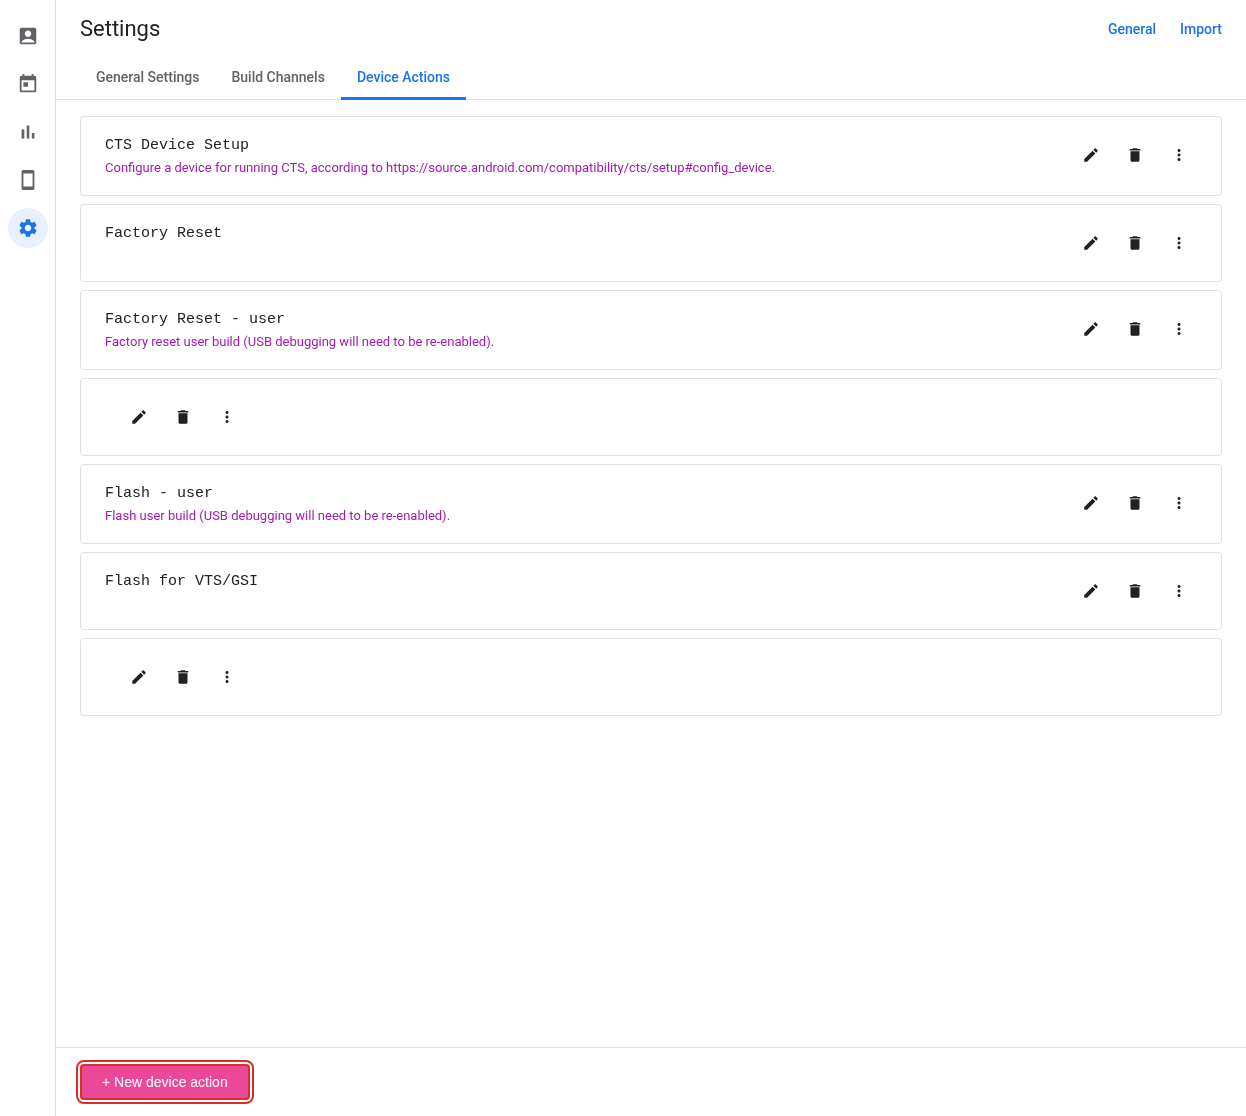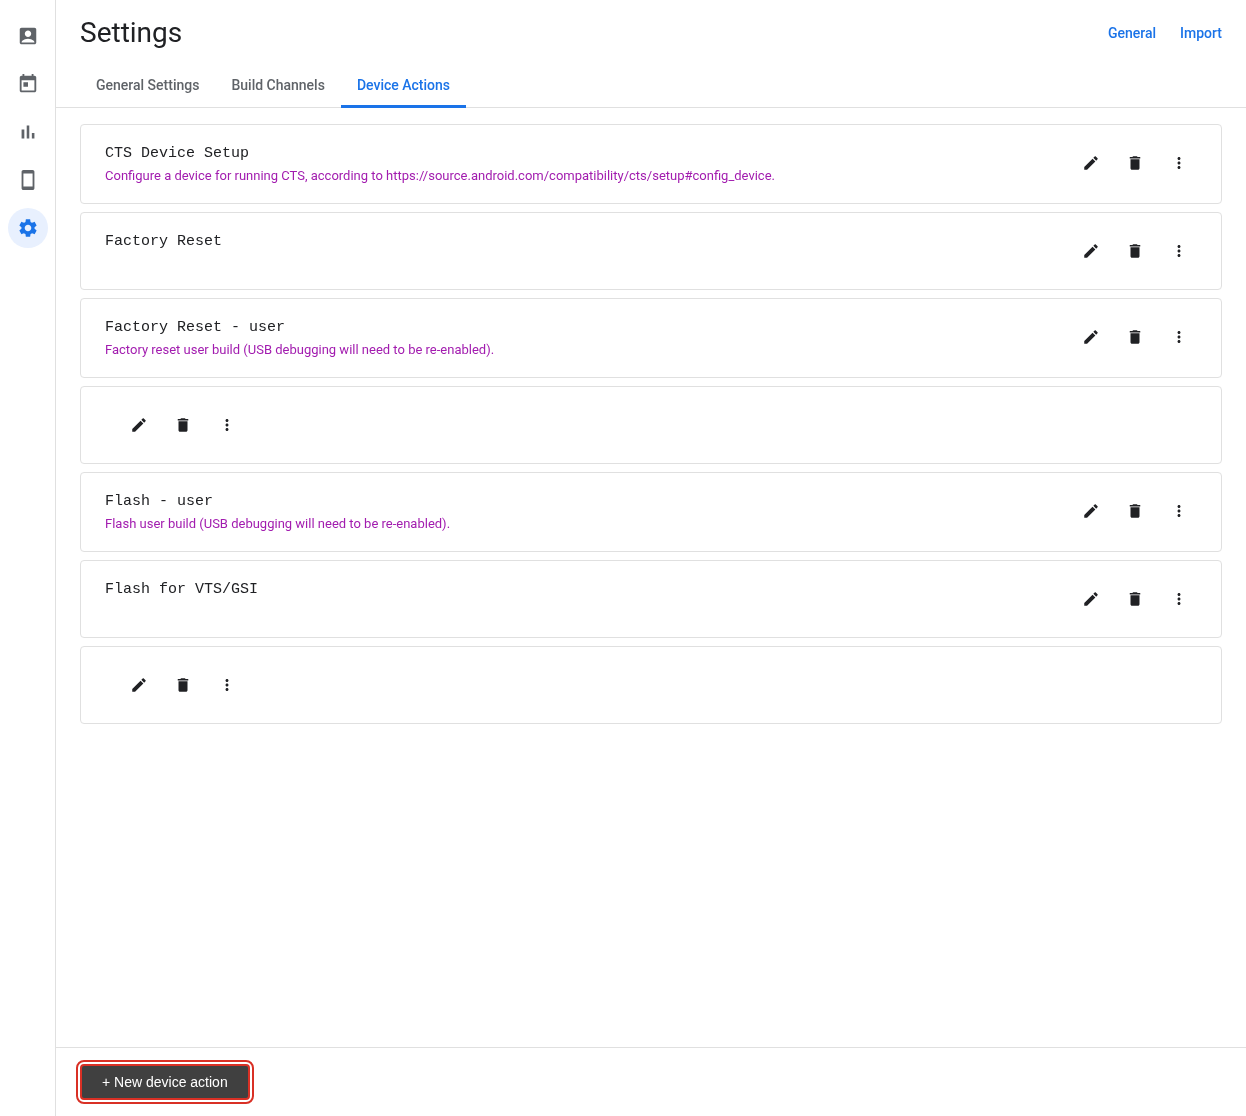--- a/index.html
+++ b/index.html
@@ -38,21 +38,21 @@
     }
 
     
     .header {
       display: flex;
       align-items: center;
       justify-content: space-between;
       padding: 16px 24px 0 24px;
     }
     .header-title {
-      font-size: 28px;
+      font-size: 22px;
       font-weight: 400;
       color: #202124;
     }
     .header-actions {
       display: flex;
       gap: 24px;
     }
     .header-link {
       color: #1a73e8;
       font-size: 14px;
@@ -131,21 +131,21 @@
       border: none;
       background: transparent;
     }
 
     
     .footer {
       padding: 16px 24px;
       border-top: 1px solid #e0e0e0;
     }
     .new-action-btn {
-      background: #404040;
+      background: #ec4899;
       color: #fff;
       border: 2px solid #d93025;
       border-radius: 4px;
       padding: 8px 20px;
       font-size: 14px;
       font-weight: 500;
       cursor: pointer;
       outline: 2px solid #d93025;
       outline-offset: 2px;
     }

